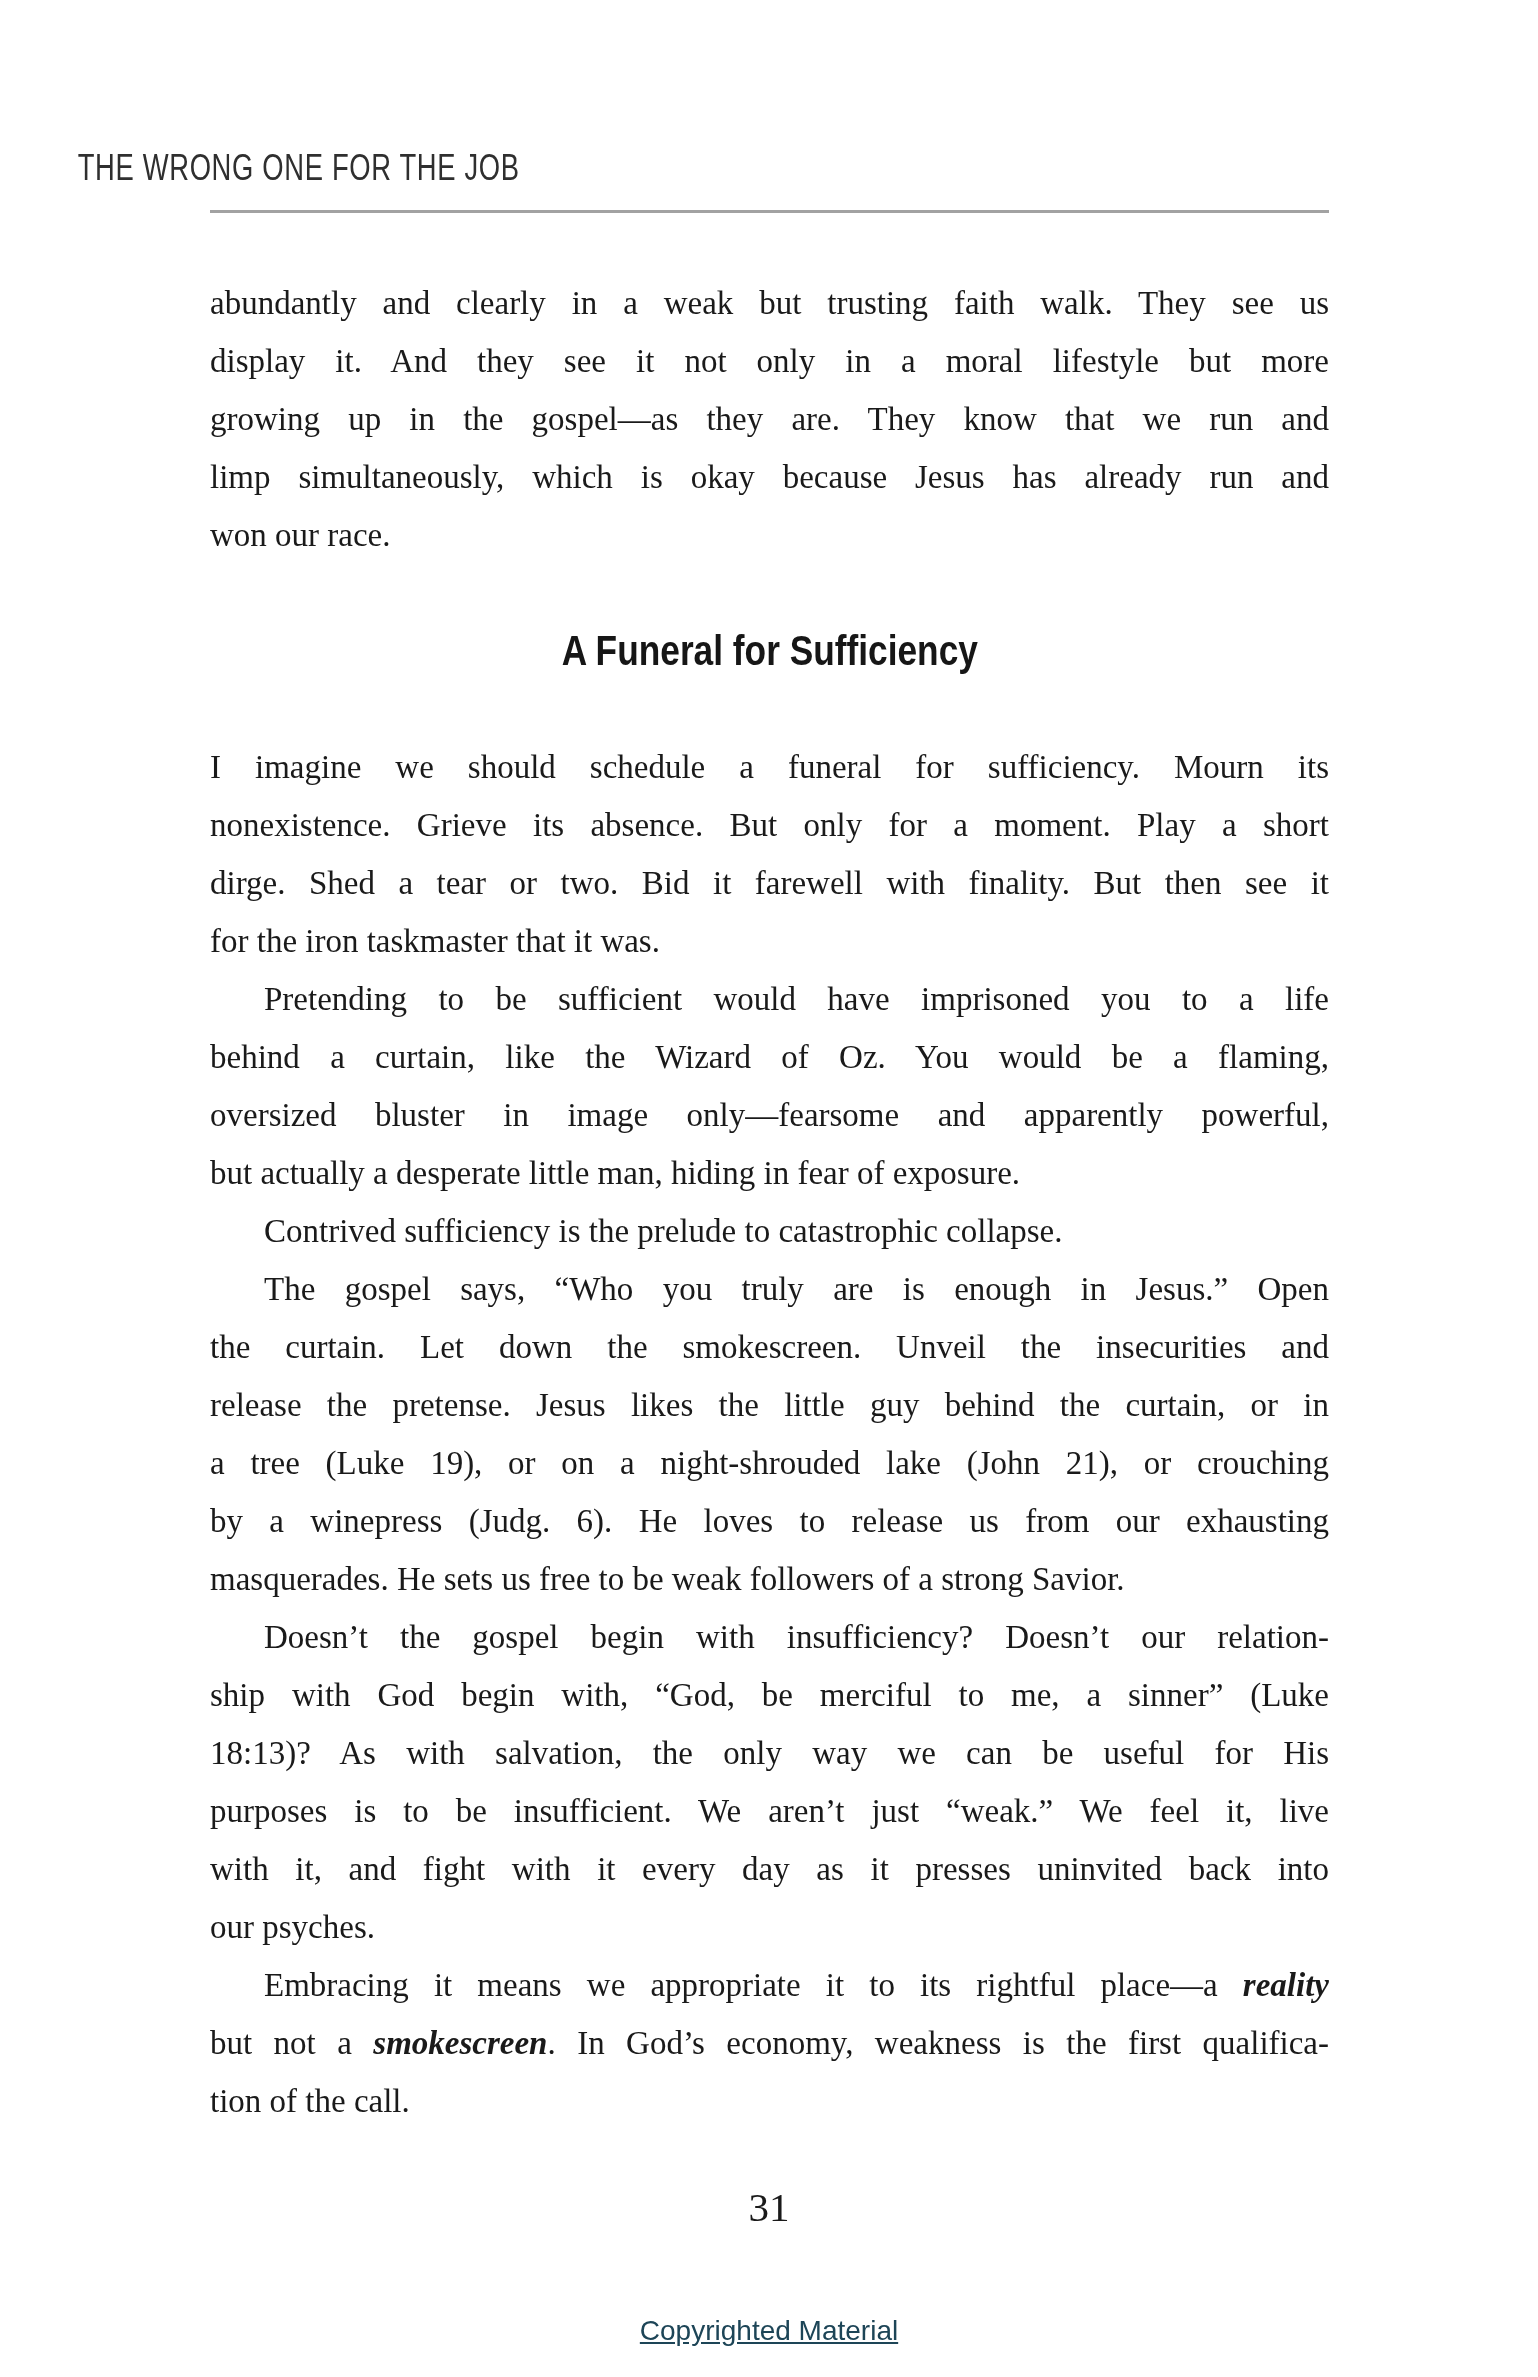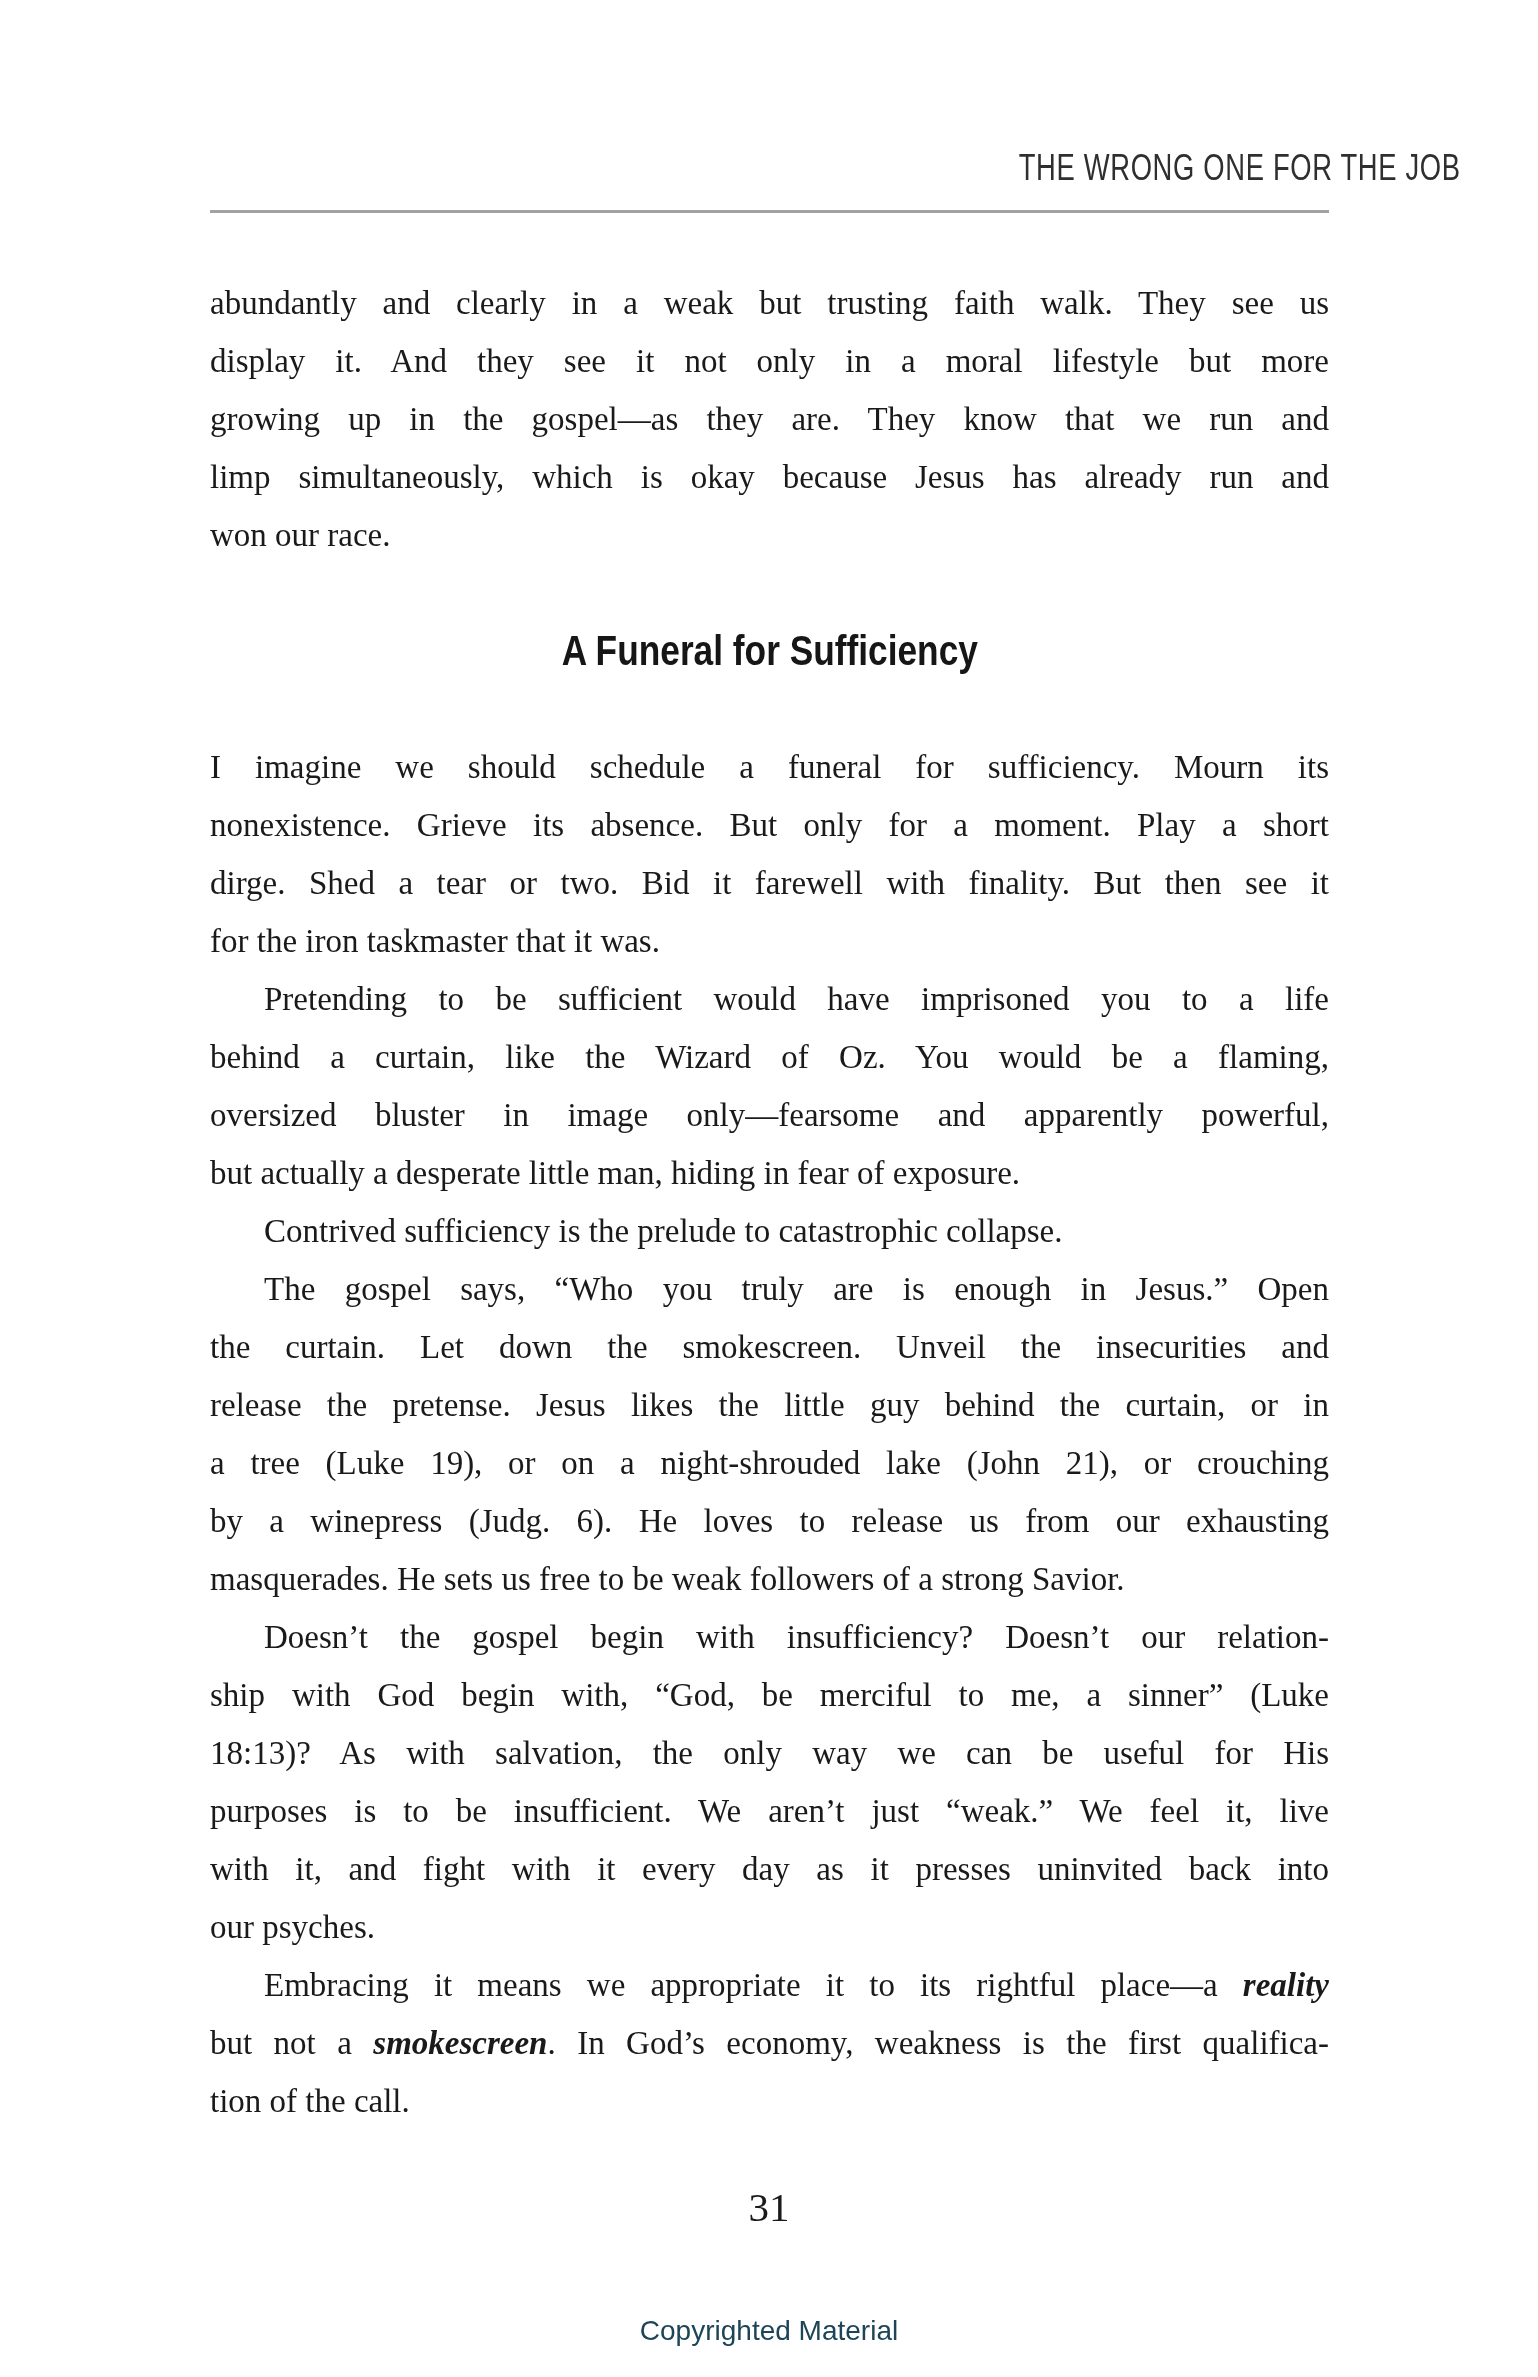--- a/index.html
+++ b/index.html
@@ -11,21 +11,21 @@
     overflow: hidden;
     font-family: "Liberation Serif", "DejaVu Serif", serif;
   }
 
   
   .running-head {
     position: absolute;
     top: 140px;
     left: 0;
     width: 100%;
-    text-align: right;
+    text-align: left;
     line-height: 56px;
   }
   .running-head-text {
     display: inline-block;
     font-family: "Liberation Sans", "DejaVu Sans", sans-serif;
     font-size: 37px;
     font-weight: 400;
     letter-spacing: 0.9px;
     color: var(--running-head-color, #2f2f2f);
     transform: scaleX(0.74);
@@ -98,20 +98,21 @@
   .copyright {
     position: absolute;
     top: 2310px;
     left: 0;
     width: 100%;
     text-align: center;
     font-family: "Liberation Sans", "DejaVu Sans", sans-serif;
     font-size: 28px;
     line-height: 41px;
     color: var(--copyright-color, #1d4557);
+    text-decoration: underline;
   }
 </style>
 </head>
 <body>
 
 <div class="page" style="--body-color: #1a1a1a; --running-head-color: #2f2f2f; --heading-color: #161616; --rule-color: #a2a2a2; --copyright-color: #1d4557;">
 
   <div class="running-head">
     <span class="running-head-text">THE WRONG ONE FOR THE JOB</span>
   </div>

